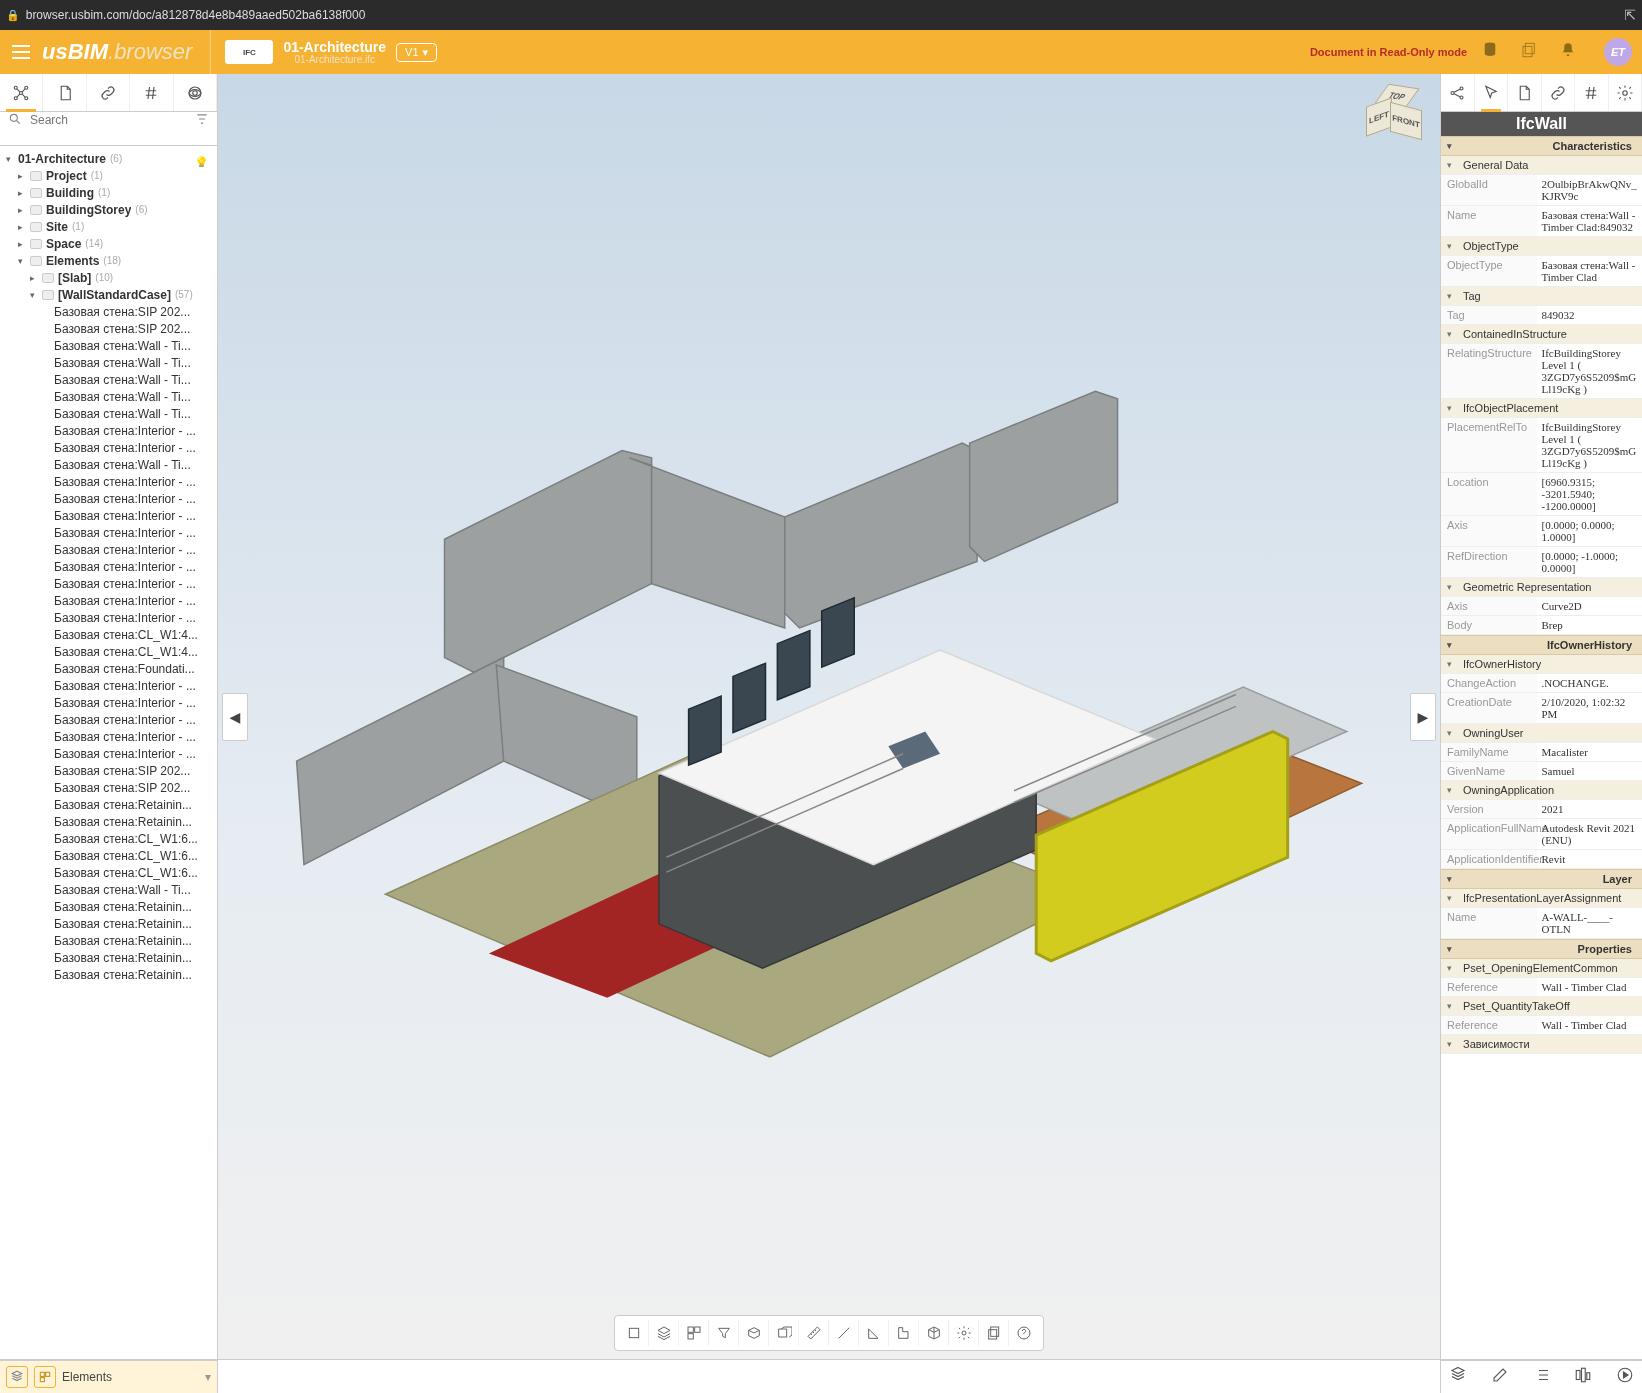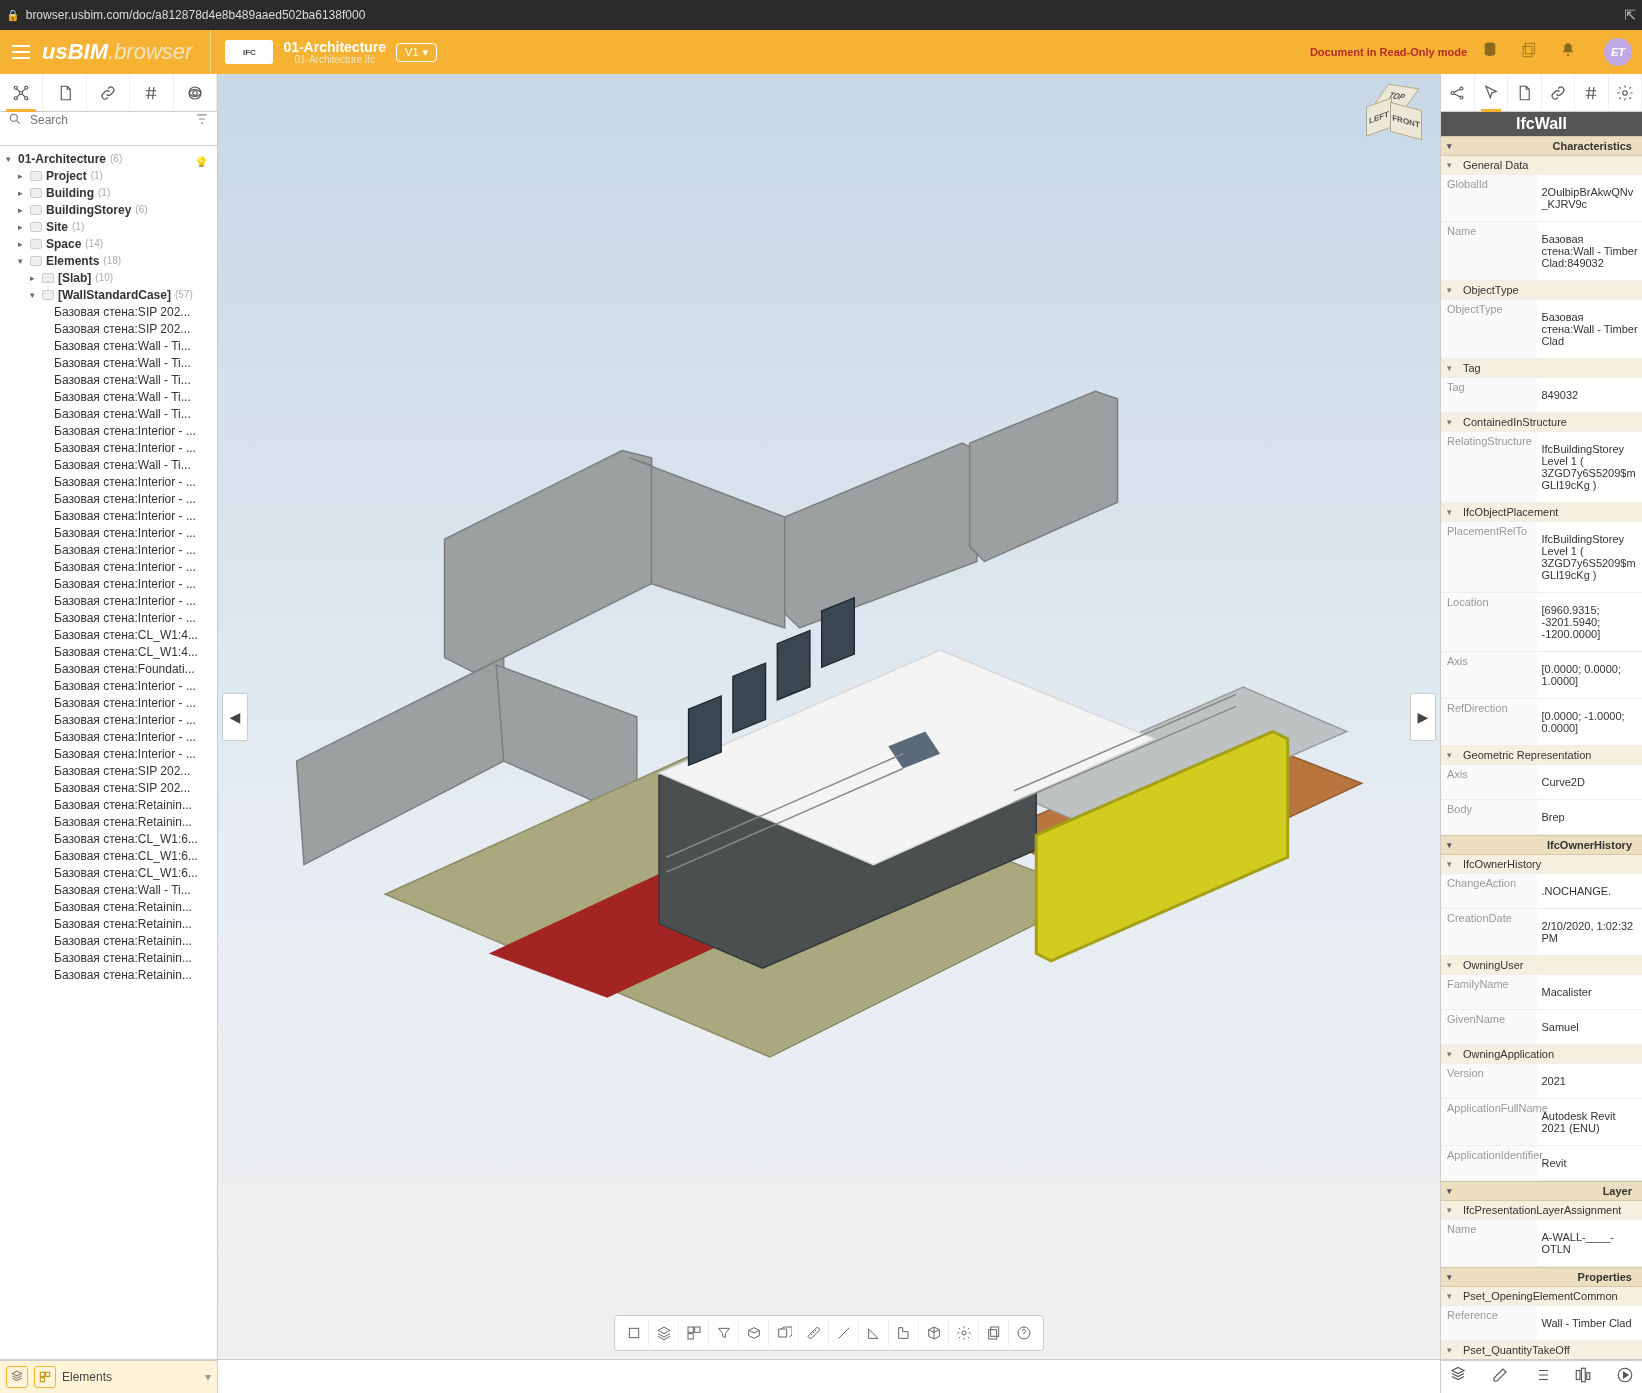--- a/index.html
+++ b/index.html
@@ -97,21 +97,21 @@
   
   .prop-title{height:24px;background:var(--grey-dark);border:1px solid var(--grey-dark);color:#fff;font-weight:bold;font-size:16px;display:flex;align-items:center;justify-content:center;}
   .props{flex:1;overflow:hidden;font-size:11px;}
   .sec-hdr{background:var(--tan);border-top:1px solid #d8caa6;border-bottom:1px solid #d8caa6;padding:3px 6px;display:flex;align-items:center;color:#333;}
   .sec-hdr.big{font-weight:bold;justify-content:flex-end;padding-right:10px;}
   .sec-hdr .chev{width:12px;font-size:9px;color:#555;margin-right:6px;}
   .grp-hdr{background:var(--tan-row);padding:3px 6px 3px 18px;display:flex;align-items:center;color:#333;border-bottom:1px solid #eee;}
   .grp-hdr .chev{width:12px;font-size:9px;color:#777;margin-right:4px;margin-left:-12px;}
   .kv{display:flex;border-bottom:1px solid #eee;}
   .kv .k{width:48%;padding:3px 4px 3px 6px;color:#999;background:#fafafa;}
-  .kv .v{flex:1;padding:11px 4px;color:#333;word-break:break-word;}
+  .kv .v{flex:1;padding:3px 4px;color:#333;word-break:break-word;font-family:Liberation Serif, serif;}
   .right-bottom{height:34px;border-top:1px solid var(--grey-border);display:flex;align-items:center;justify-content:space-between;padding:0 8px;background:#fff;}
   .right-bottom svg{width:18px;height:18px;stroke:#555;fill:none;stroke-width:1.5;}
 </style>
 </head>
 <body>
 
 <div class="window">
 
 
   <div class="omnibar">

